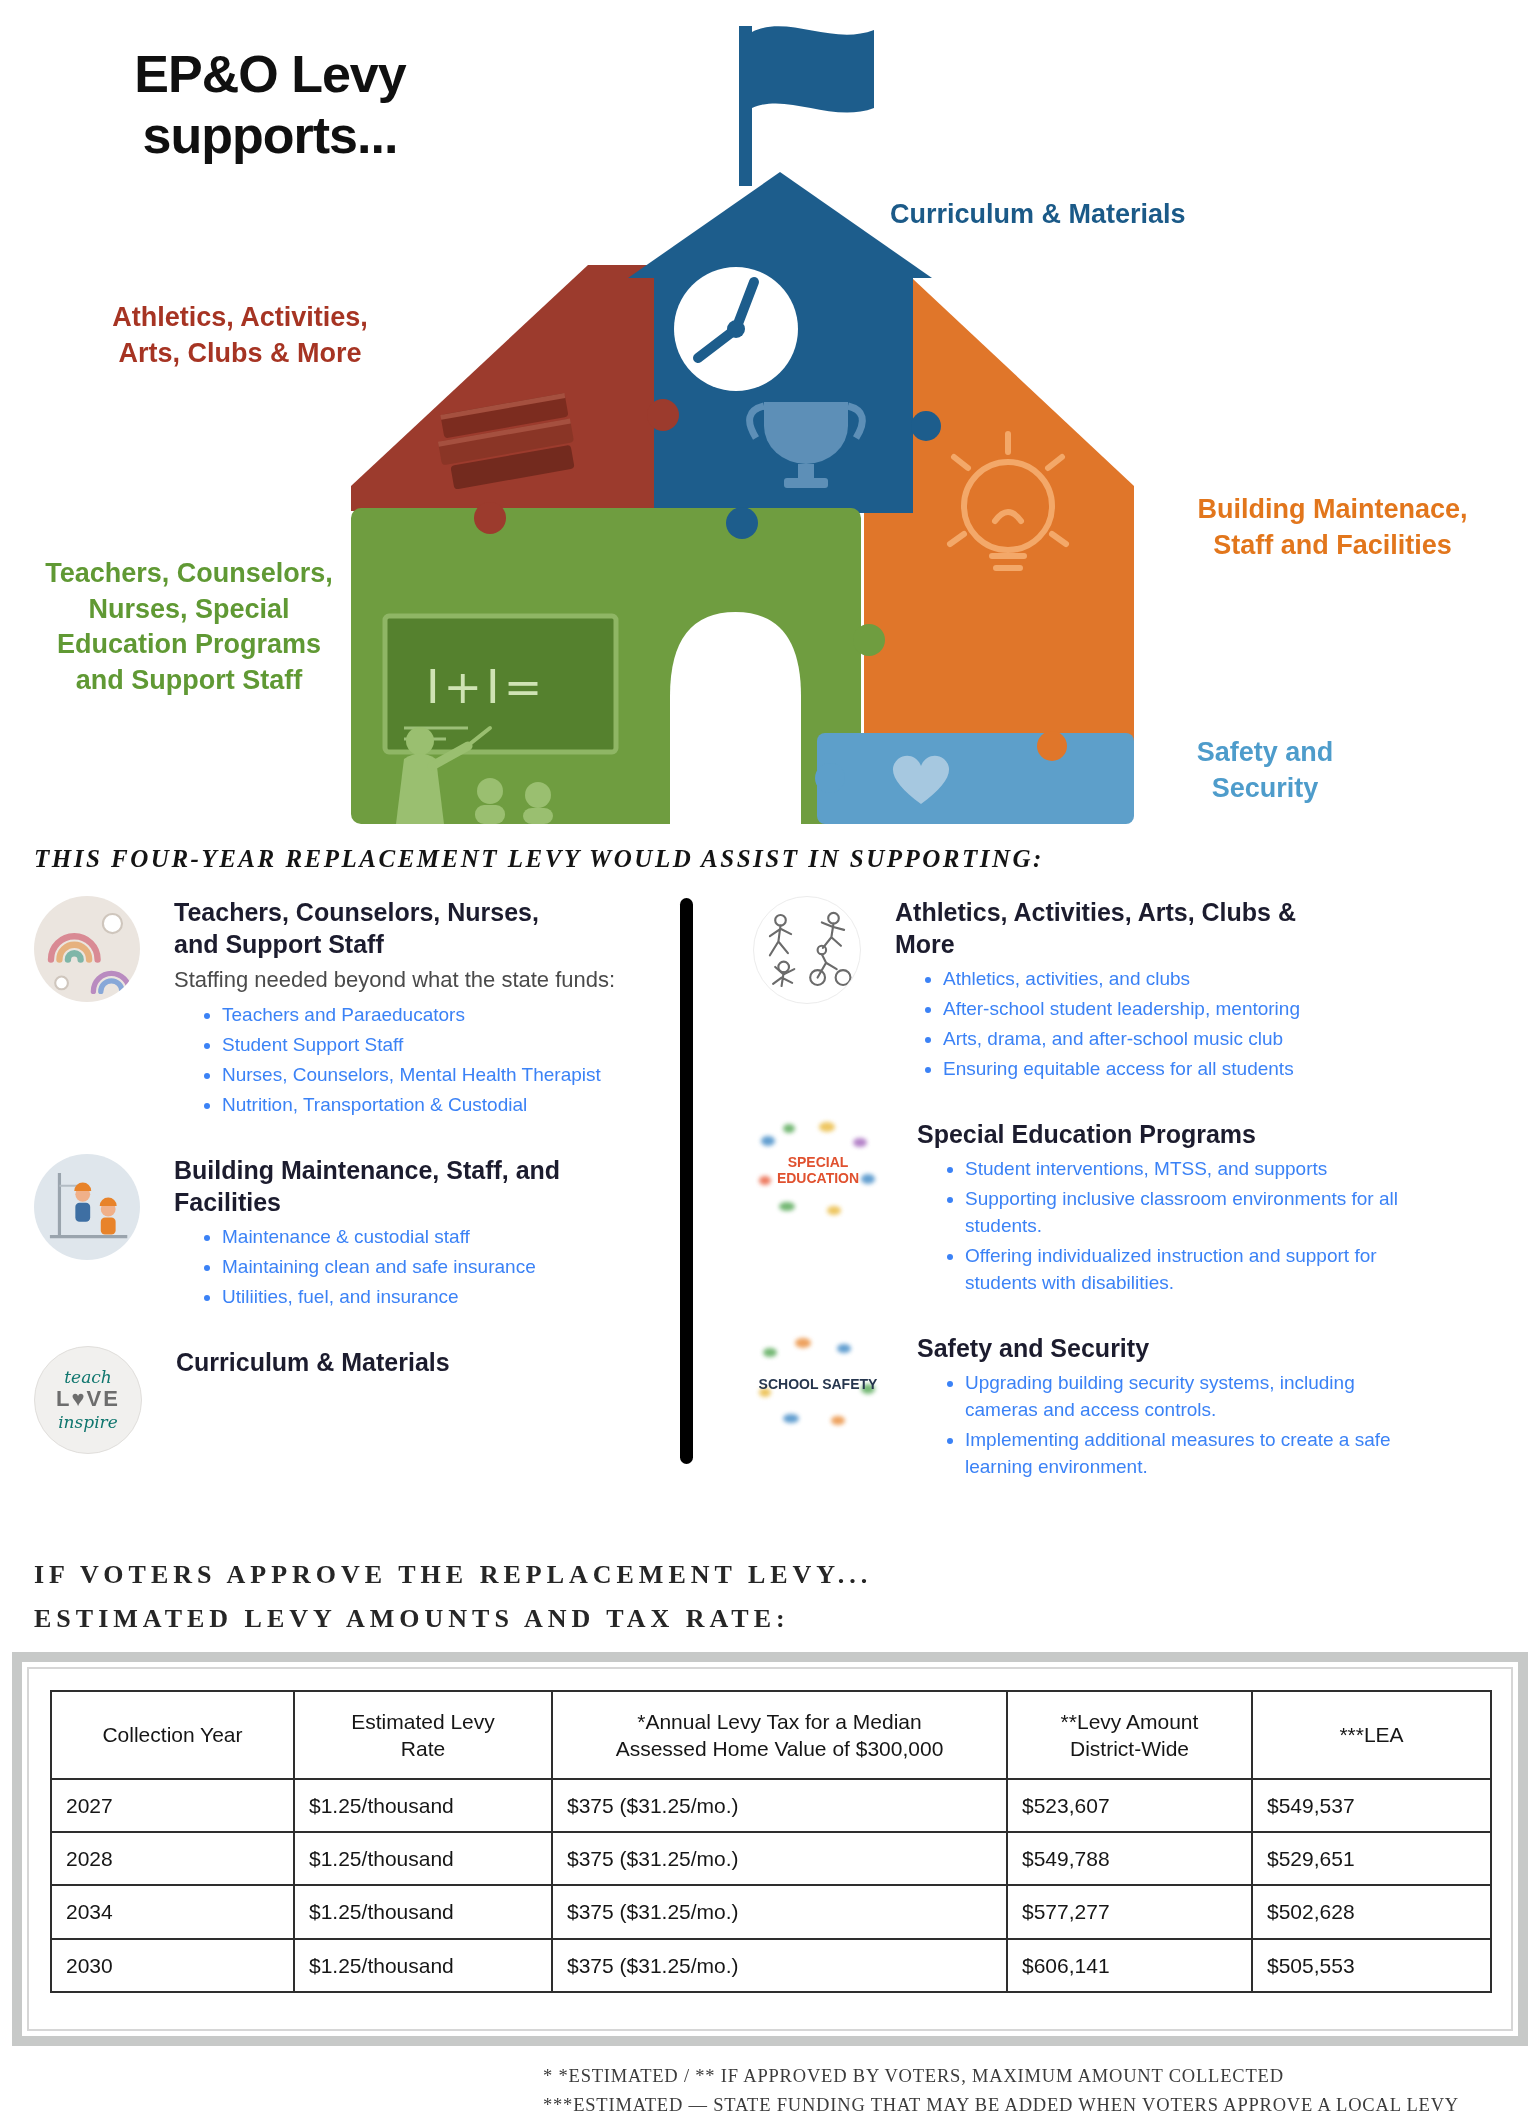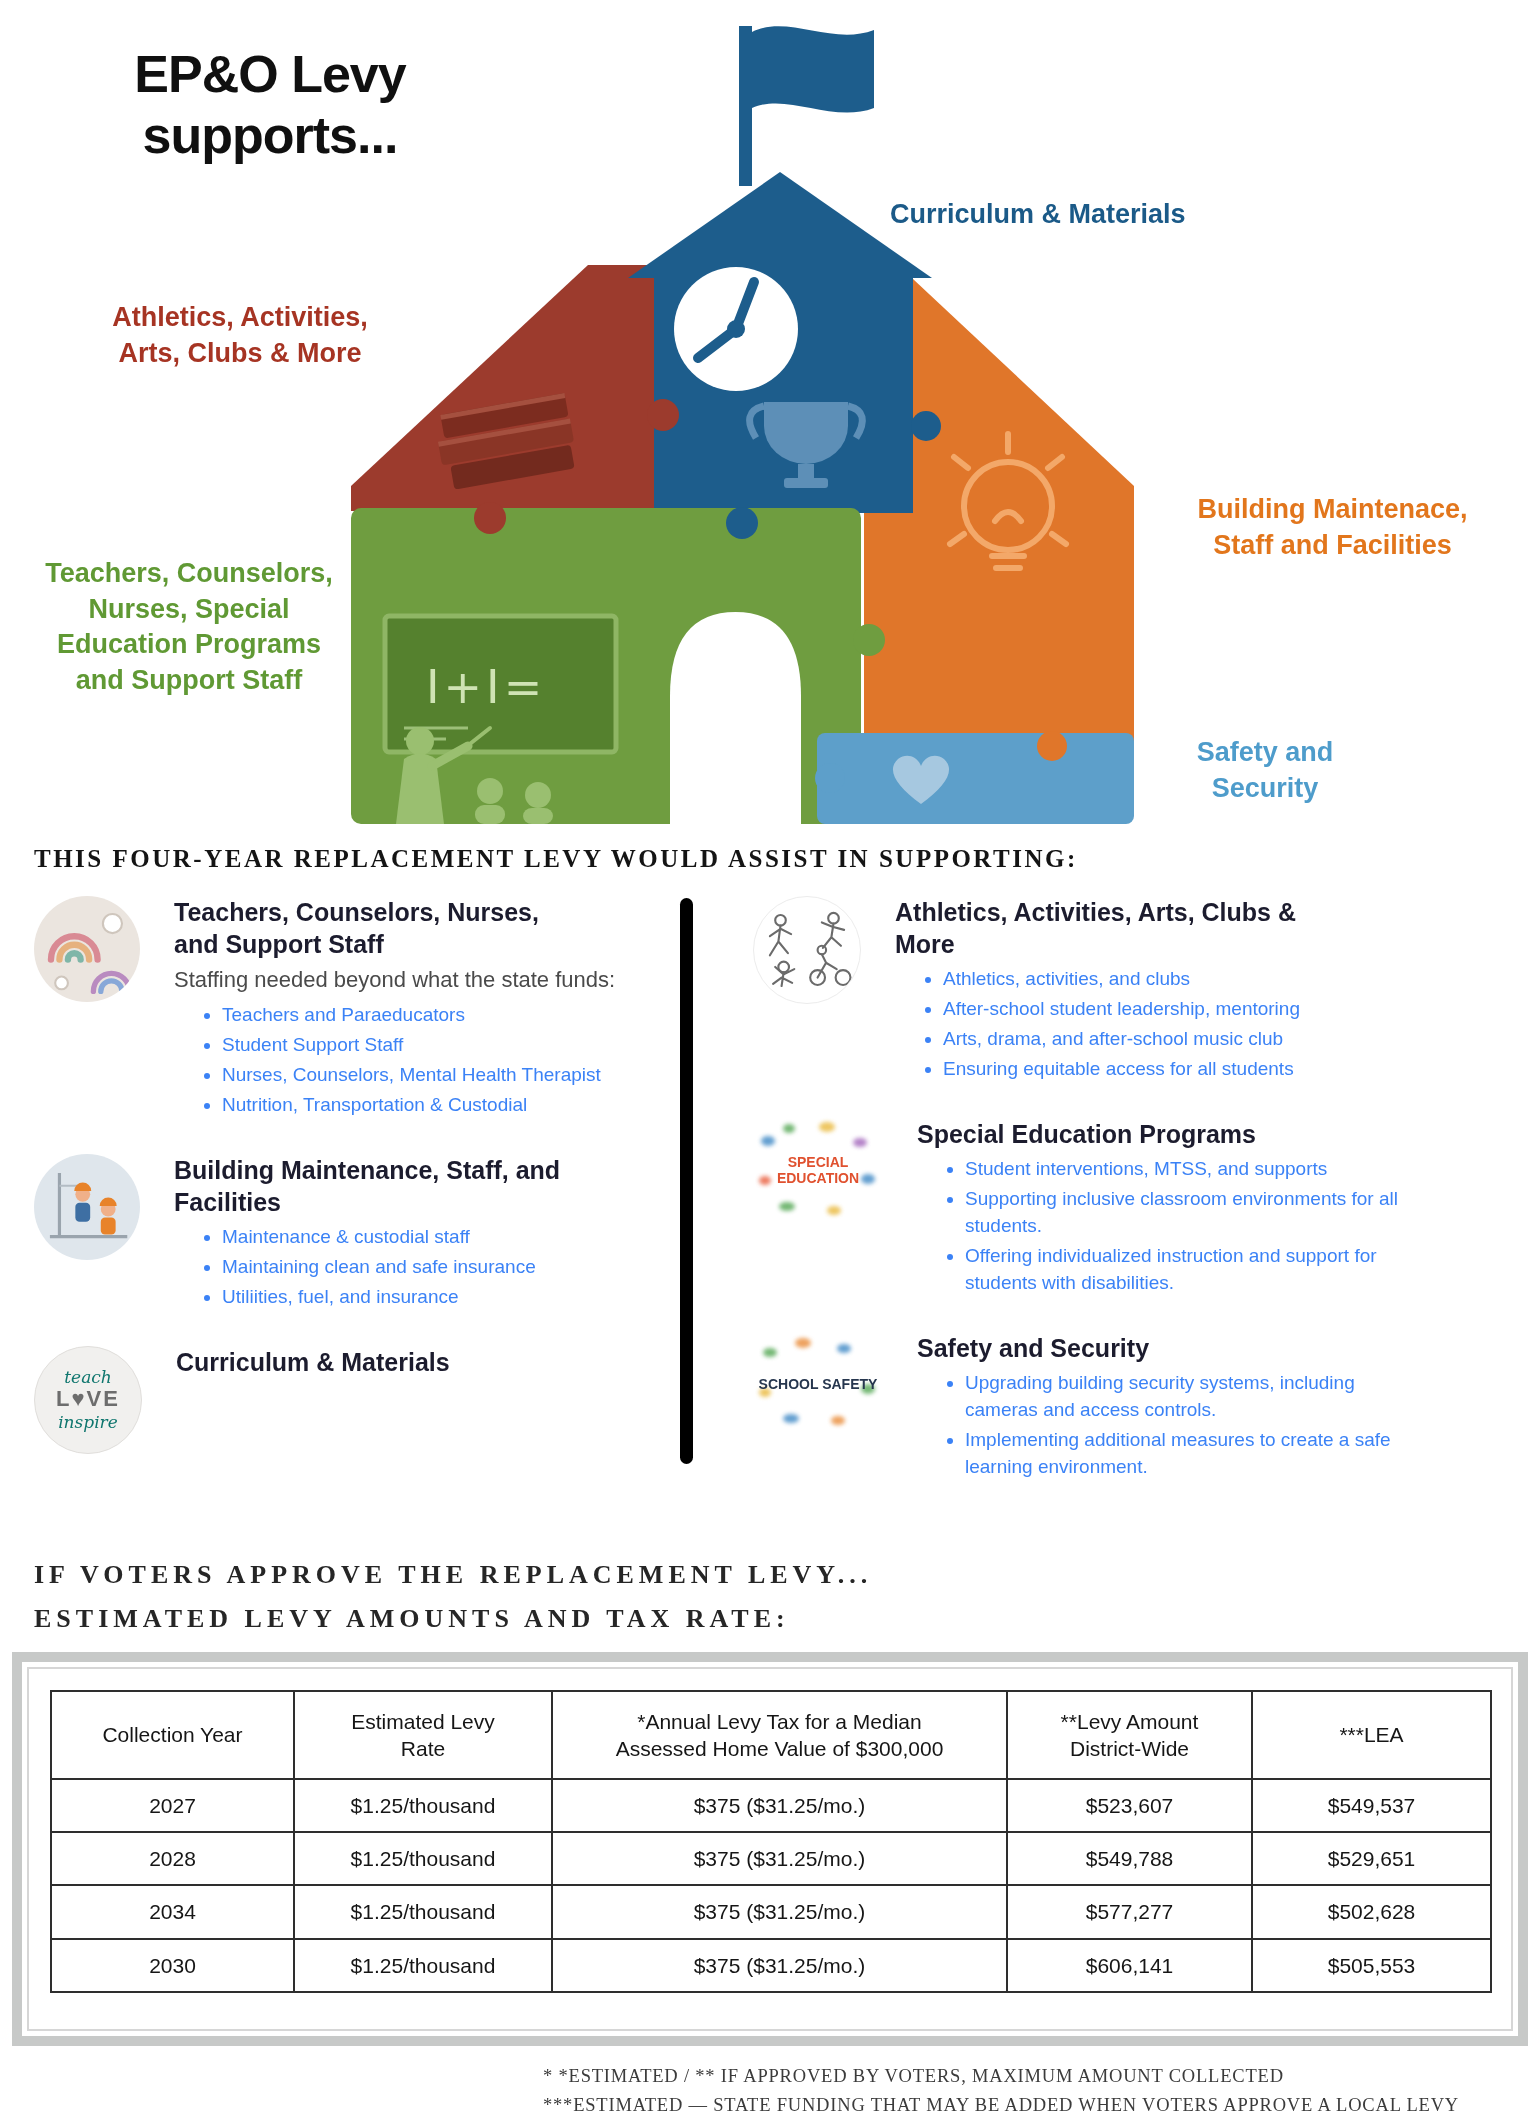--- a/index.html
+++ b/index.html
@@ -25,21 +25,21 @@
   .lbl-curriculum{left:890px;top:197px;color:#1b5a88;text-align:left;white-space:nowrap;}
   .lbl-athletics{left:60px;top:300px;width:360px;color:#a63423;}
   .lbl-building{left:1140px;top:492px;width:385px;color:#e2761c;}
   .lbl-teachers{left:8px;top:556px;width:362px;color:#609934;}
   .lbl-safety{left:1160px;top:735px;width:210px;color:#4e9ccb;}
 
   
   .support-heading{
     position:absolute;left:34px;top:845px;
     font-family:"Liberation Serif", serif;font-weight:700;font-size:25px;
-    letter-spacing:2.5px;color:#141414;
+    letter-spacing:2.5px;color:#141414;font-style:italic;
   }
   .support-section{position:absolute;left:30px;top:892px;width:1480px;height:620px;}
   .col-left{position:absolute;left:4px;top:4px;width:640px;}
   .col-right{position:absolute;left:723px;top:4px;width:665px;}
   .divider{position:absolute;left:650px;top:6px;width:13px;height:566px;background:#000;border-radius:8px;}
 
   .support-row{display:flex;gap:34px;align-items:flex-start;margin-bottom:32px;}
   .support-text{flex:1;min-width:0;}
   .support-title{
     font-size:25px;font-weight:700;color:#1c1c2e;line-height:1.28;white-space:pre-line;
@@ -90,21 +90,21 @@
     box-shadow:inset 0 0 0 5px #ffffff, inset 0 0 0 7px #d6d6d6;
     box-sizing:border-box;padding:28px 28px;
   }
   table.levy{width:100%;border-collapse:collapse;table-layout:fixed;}
   table.levy th, table.levy td{border:2px solid #2e2e2e;}
   table.levy th{
     font-weight:400;font-size:21px;color:#161616;text-align:center;
     padding:14px 6px;white-space:pre-line;line-height:1.3;vertical-align:middle;height:58px;
   }
   table.levy td{
-    font-size:21px;color:#161616;text-align:center;padding:13px 14px;line-height:1.2;
+    font-size:21px;color:#161616;text-align:left;padding:13px 14px;line-height:1.2;
   }
 
   .footnotes{
     position:absolute;left:543px;top:2062px;width:980px;
     font-family:"Liberation Serif", serif;font-size:18.5px;color:#3b3b3b;
     letter-spacing:0.8px;line-height:1.55;
   }
 </style>
 </head>
 <body>

